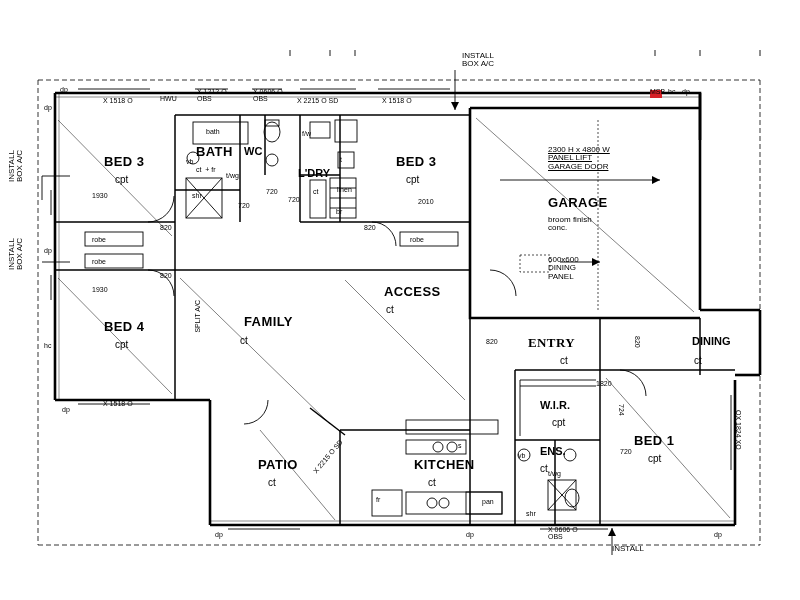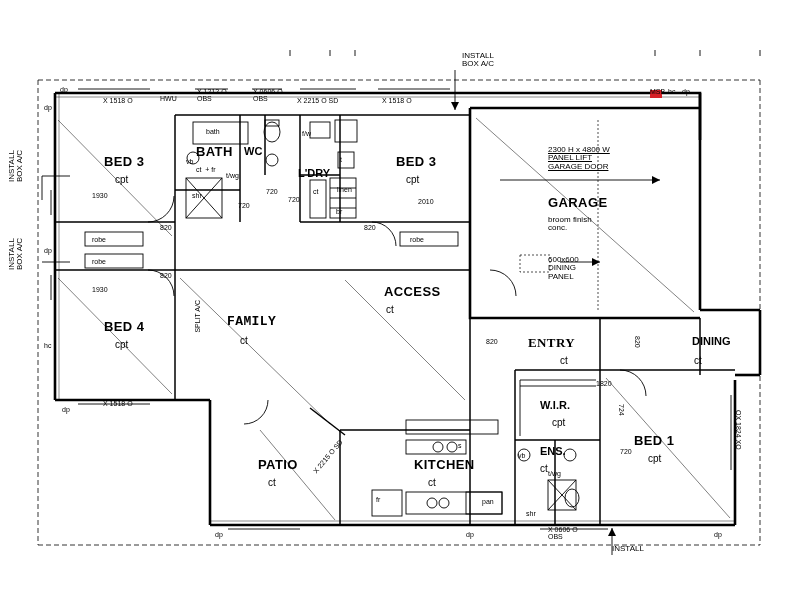--- a/index.html
+++ b/index.html
@@ -237,21 +237,21 @@
 DINING
 PANEL</div>
 
 <div class="lbl room" style="left:104px;top:320px;">BED 4</div>
 <div class="lbl ct" style="left:115px;top:340px;">cpt</div>
 <div class="lbl tiny" style="left:92px;top:286px;">1930</div>
 <div class="lbl tiny" style="left:92px;top:236px;">robe</div>
 <div class="lbl tiny" style="left:92px;top:258px;">robe</div>
 <div class="lbl tiny" style="left:410px;top:236px;">robe</div>
 
-<div class="lbl room" style="left:227px;top:315px;font-family:Liberation Mono, monospace;">FAMILY</div>
+<div class="lbl room" style="left:244px;top:315px;">FAMILY</div>
 <div class="lbl ct" style="left:240px;top:336px;">ct</div>
 
 <div class="lbl room" style="left:384px;top:285px;">ACCESS</div>
 <div class="lbl ct" style="left:386px;top:305px;">ct</div>
 
 <div class="lbl tiny" style="left:194px;top:300px;writing-mode:vertical-rl;transform:rotate(180deg);">SPLIT A/C</div>
 
 <div class="lbl room" style="left:528px;top:336px;font-family:Liberation Serif, serif;">ENTRY</div>
 <div class="lbl ct" style="left:560px;top:356px;">ct</div>
 

